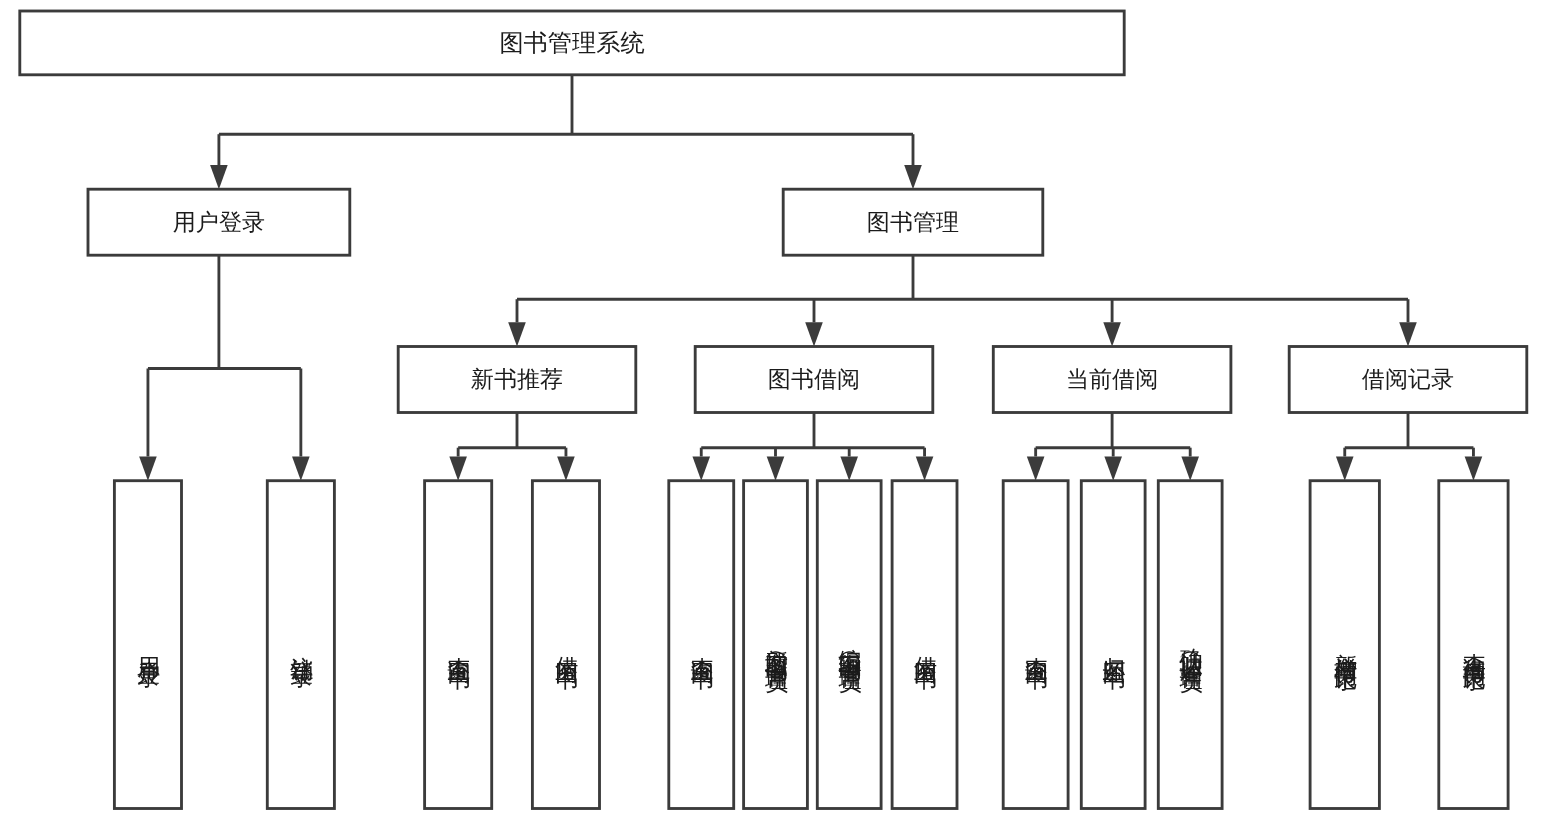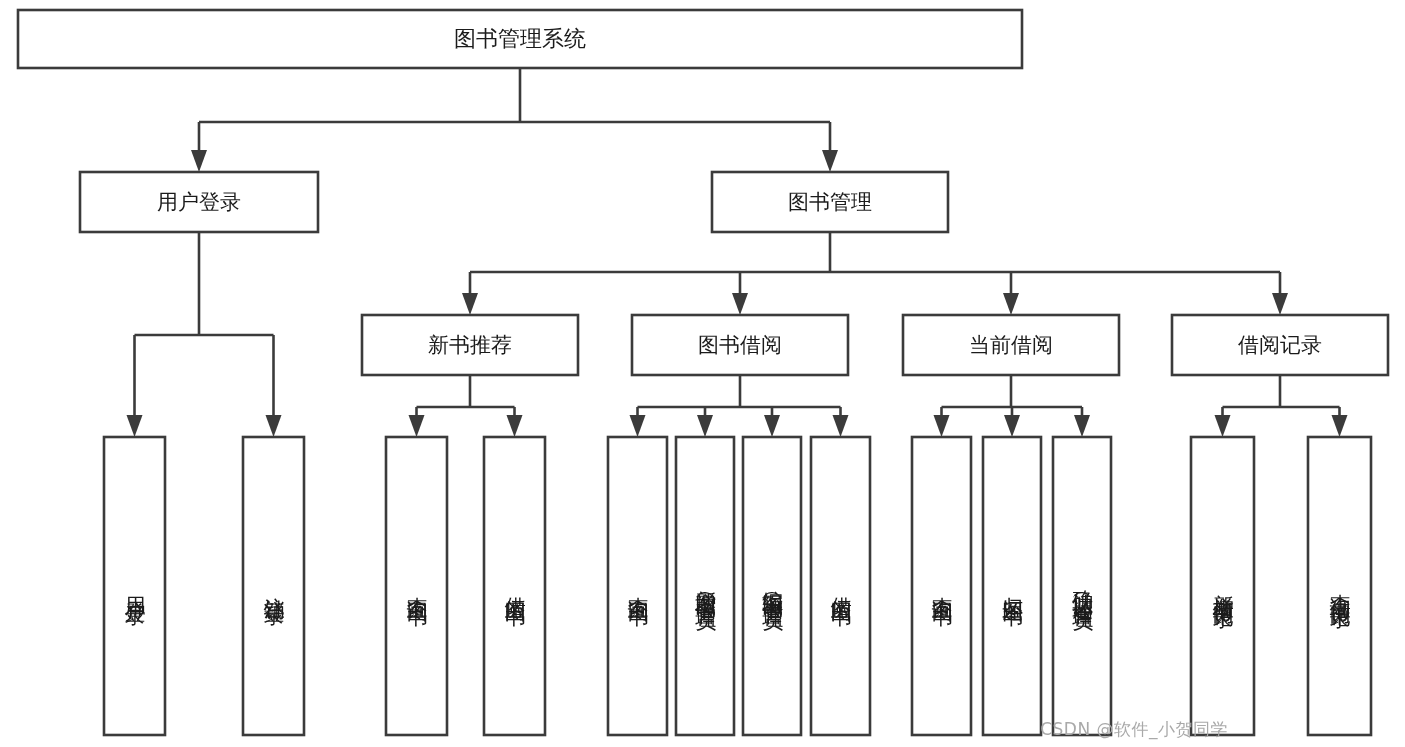--- a/index.html
+++ b/index.html
@@ -250,14 +250,13 @@
         <span class="leaf-label-text">确认归还（管理员）</span>
       </div>
       <div class="leaf-label-wrap" style="left: 1191px; top: 437px; width: 63px; height: 298px;">
         <span class="leaf-label-text">新增借阅记录</span>
       </div>
       <div class="leaf-label-wrap" style="left: 1308px; top: 437px; width: 63px; height: 298px;">
         <span class="leaf-label-text">查询借阅记录</span>
       </div>
     </div>
 
-  <div class="watermark">CSDN @软件_小贺同学</div>
 </div>
 
 </body></html>

